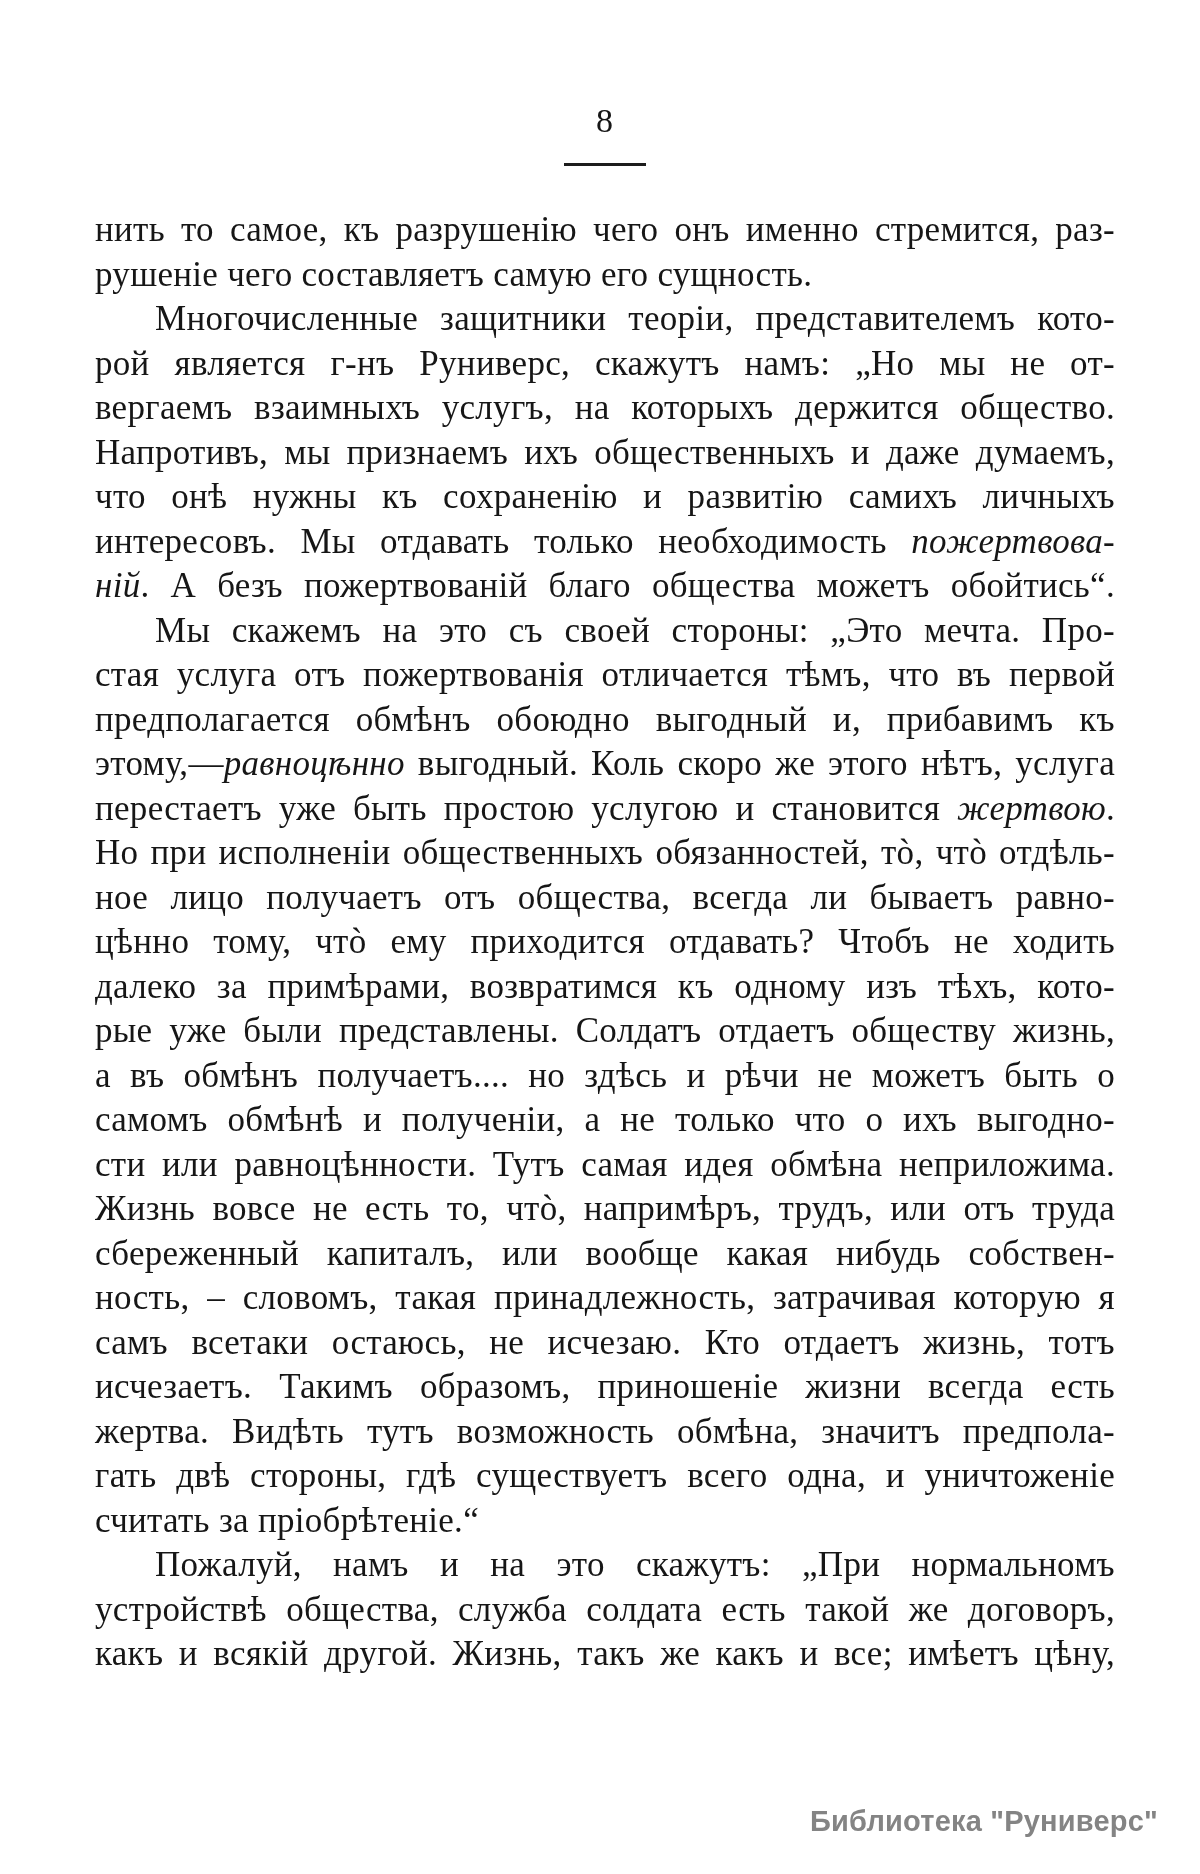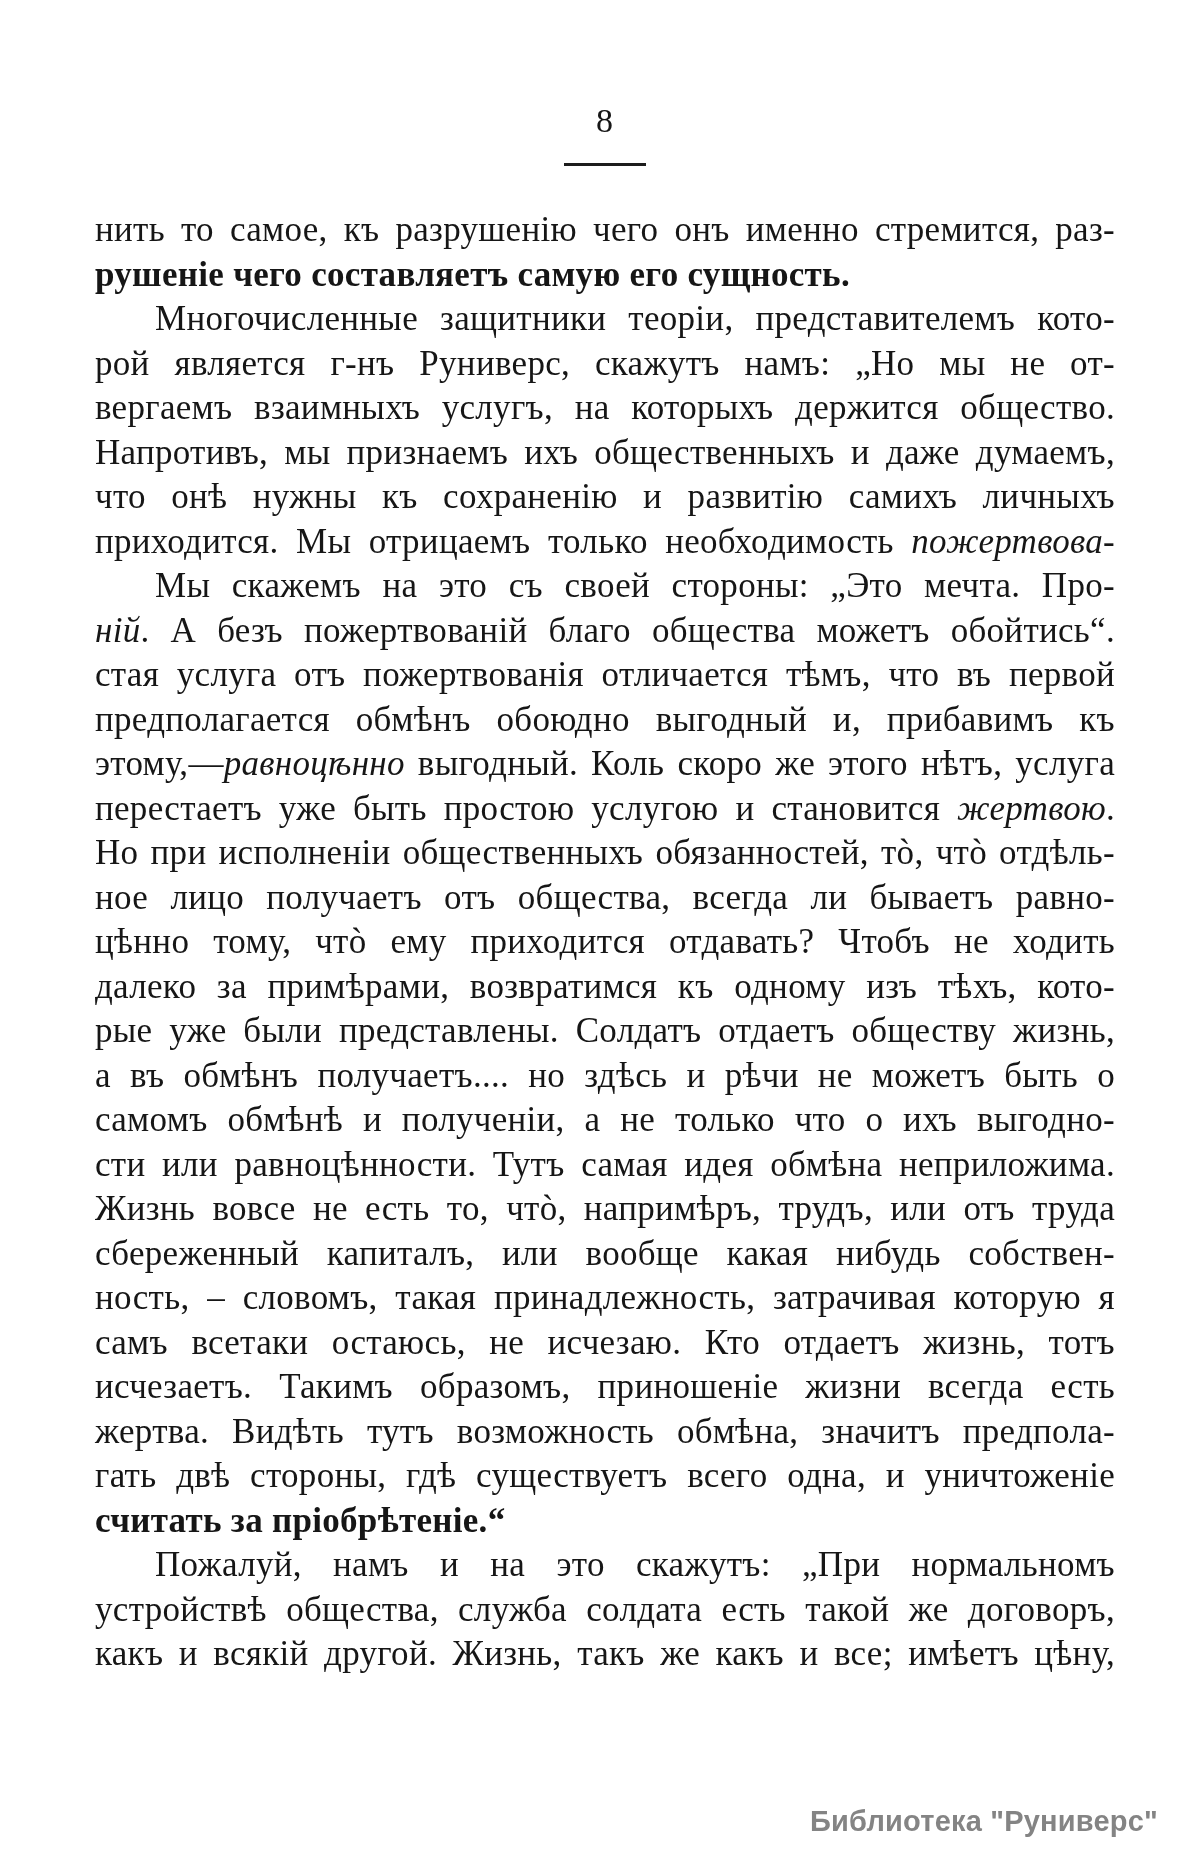--- a/index.html
+++ b/index.html
@@ -18,21 +18,21 @@
   .rule {
     position:absolute; top:163px; left:564px;
     width:82px; height:3px; background:#1c1c1c;
   }
   .textblock {
     position:absolute; top:208px; left:95px; width:1020px;
     font-size:35px; line-height:44.5px; letter-spacing:0.3px;
   }
   .ln { text-align:justify; text-align-last:justify; }
   .ln.ind { text-indent:60px; }
-  .ln.nojust { text-align-last:auto;font-weight:bold; }
+  .ln.nojust { text-align-last:auto; }
   .it { font-style:italic; }
   .watermark {
     position:absolute; top:1805px; right:42px;
     font-family:"Liberation Sans",sans-serif;
     font-size:29px; font-weight:bold; color:#848484;
     letter-spacing:0.2px;
   }
 </style>
 </head>
 <body>
@@ -41,23 +41,23 @@
   <div class="pagenum">8</div>
   <div class="rule"></div>
   <div class="textblock">
       <div class="ln"><span>нить то самое, къ разрушенію чего онъ именно стремится, раз-</span></div>
       <div class="ln nojust"><span>рушеніе чего составляетъ самую его сущность.</span></div>
       <div class="ln ind"><span>Многочисленные защитники теоріи, представителемъ кото-</span></div>
       <div class="ln"><span>рой является г-нъ Руниверс, скажутъ намъ: „Но мы не от-</span></div>
       <div class="ln"><span>вергаемъ взаимныхъ услугъ, на которыхъ держится общество.</span></div>
       <div class="ln"><span>Напротивъ, мы признаемъ ихъ общественныхъ и даже думаемъ,</span></div>
       <div class="ln"><span>что онѣ нужны къ сохраненію и развитію самихъ личныхъ</span></div>
-      <div class="ln"><span>приходится. Мы отрицаемъ только необходимость </span><span class="it">пожертвова-</span></div>
+      <div class="ln"><span>интересовъ. Мы отдавать только необходимость </span><span class="it">пожертвова-</span></div>
+      <div class="ln"><span class="it">ній</span><span>. А безъ пожертвованій благо общества можетъ обойтись“.</span></div>
       <div class="ln ind"><span>Мы скажемъ на это съ своей стороны: „Это мечта. Про-</span></div>
-      <div class="ln"><span class="it">ній</span><span>. А безъ пожертвованій благо общества можетъ обойтись“.</span></div>
       <div class="ln"><span>стая услуга отъ пожертвованія отличается тѣмъ, что въ первой</span></div>
       <div class="ln"><span>предполагается обмѣнъ обоюдно выгодный и, прибавимъ къ</span></div>
       <div class="ln"><span>этому,—</span><span class="it">равноцѣнно</span><span> выгодный. Коль скоро же этого нѣтъ, услуга</span></div>
       <div class="ln"><span>перестаетъ уже быть простою услугою и становится </span><span class="it">жертвою</span><span>.</span></div>
       <div class="ln"><span>Но при исполненіи общественныхъ обязанностей, тò, чтò отдѣль-</span></div>
       <div class="ln"><span>ное лицо получаетъ отъ общества, всегда ли бываетъ равно-</span></div>
       <div class="ln"><span>цѣнно тому, чтò ему приходится отдавать? Чтобъ не ходить</span></div>
       <div class="ln"><span>далеко за примѣрами, возвратимся къ одному изъ тѣхъ, кото-</span></div>
       <div class="ln"><span>рые уже были представлены. Солдатъ отдаетъ обществу жизнь,</span></div>
       <div class="ln"><span>а въ обмѣнъ получаетъ.... но здѣсь и рѣчи не можетъ быть о</span></div>

